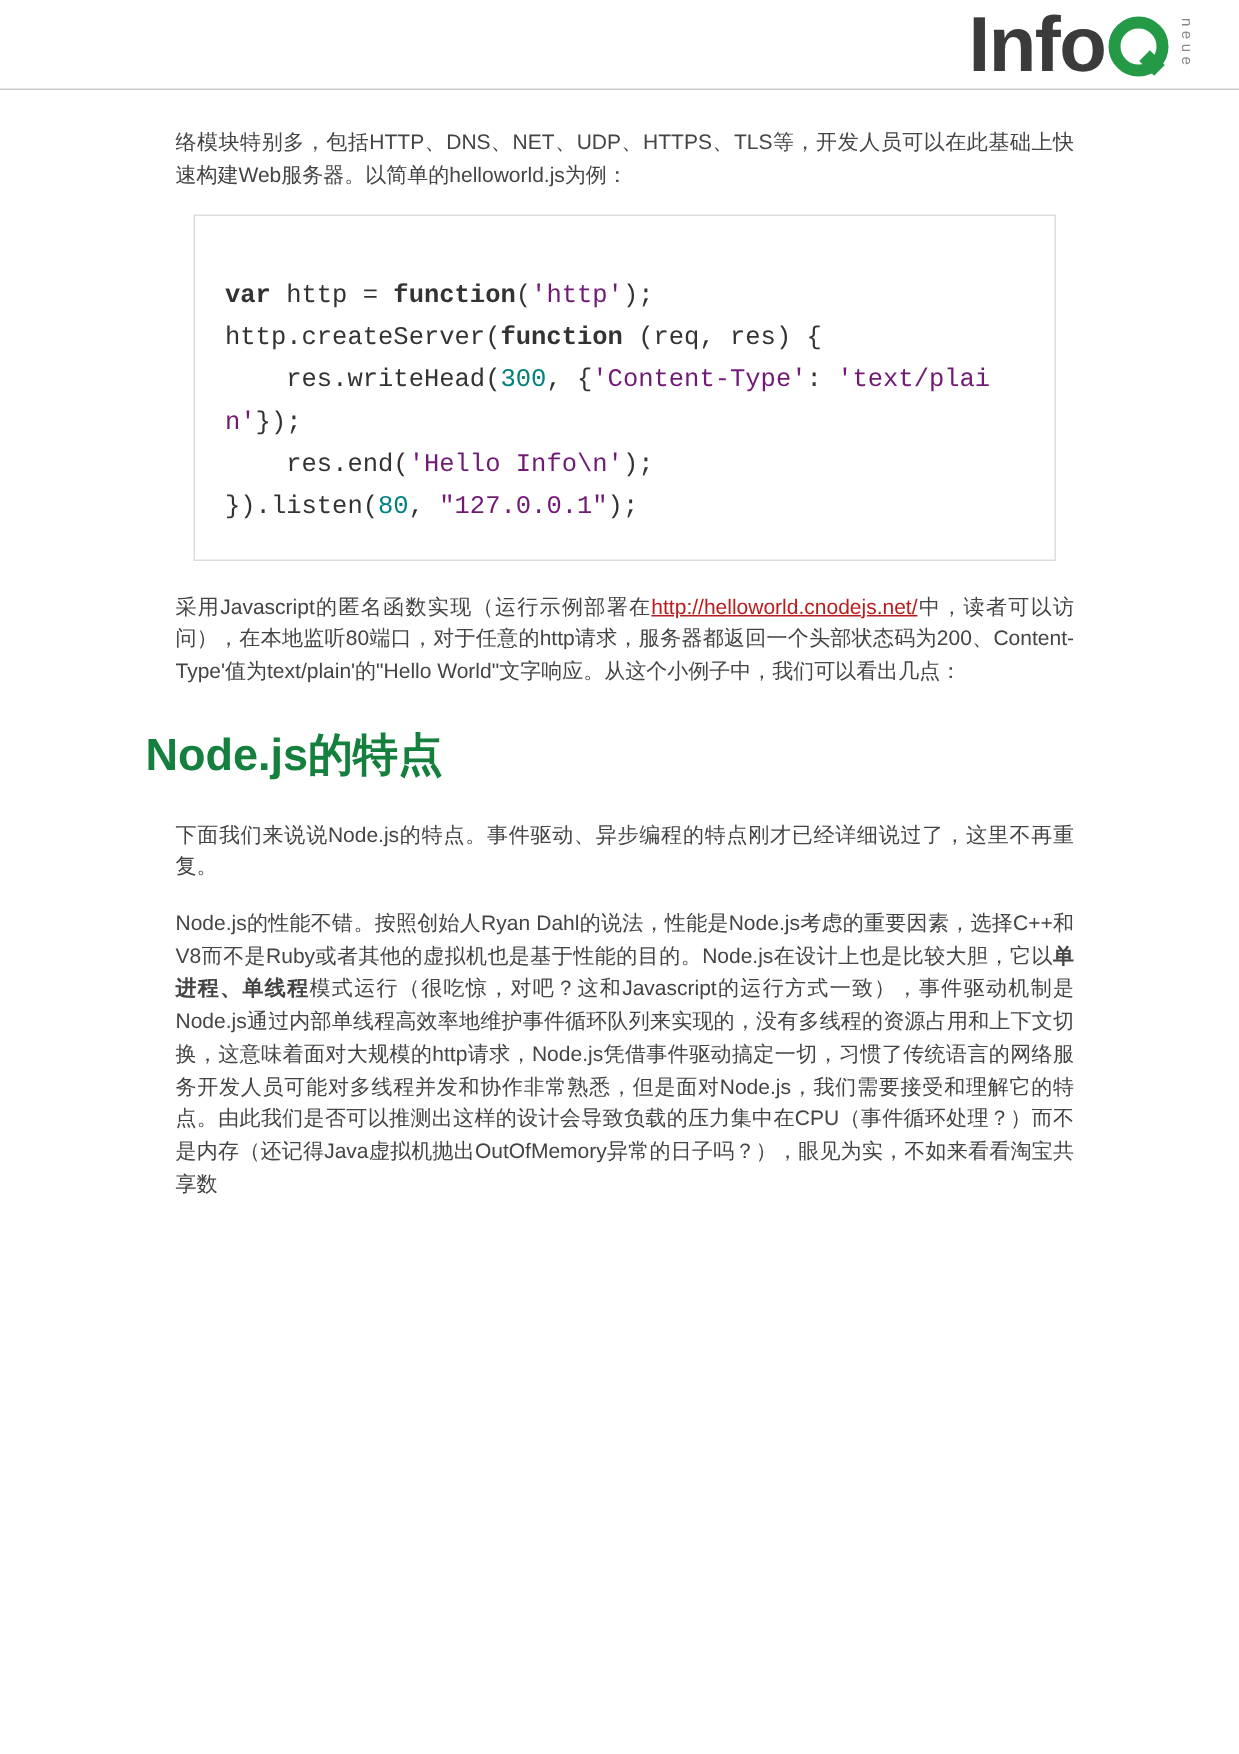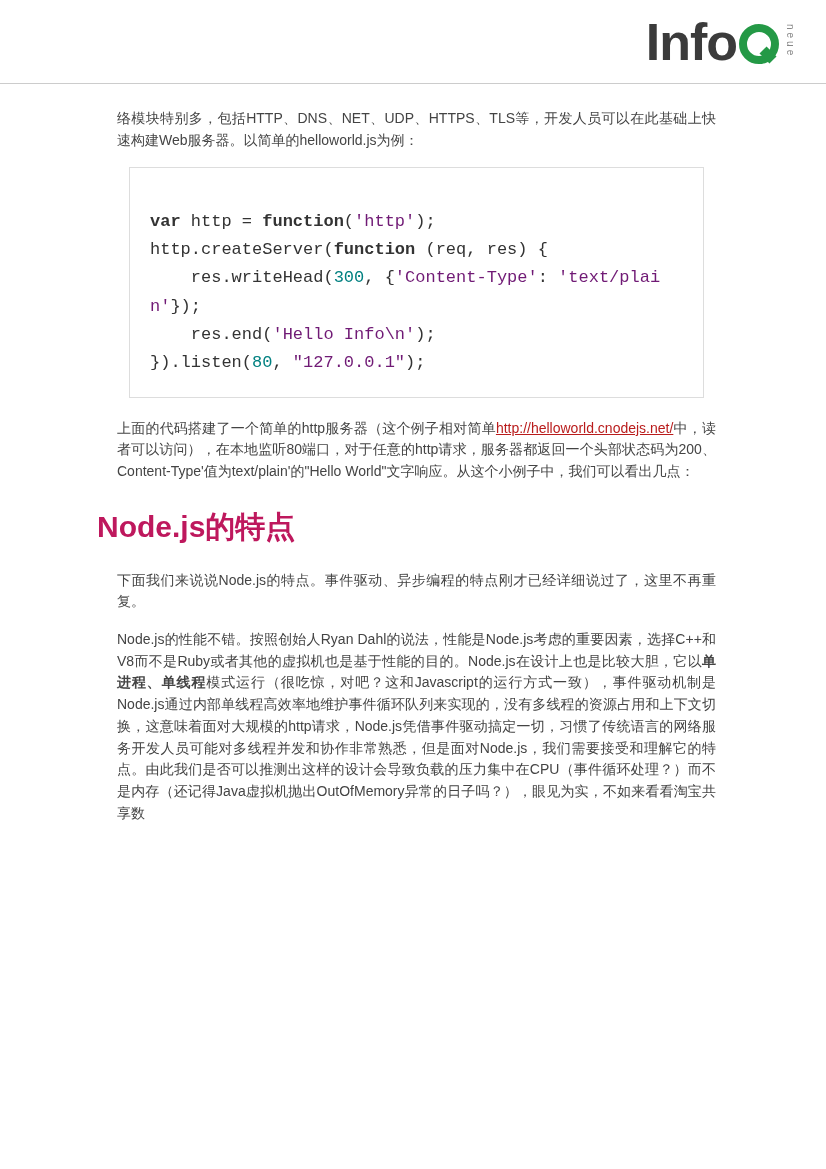--- a/index.html
+++ b/index.html
@@ -5,21 +5,21 @@
   * { box-sizing: border-box; margin: 0; padding: 0; }
   body {
     font-family: "Helvetica Neue", Arial, "PingFang SC", "Microsoft YaHei", sans-serif;
     background: #fff;
     color: #333;
     width: 826px;
     height: 1169px;
     overflow: hidden;
   }
   .header {
-    height: 84px;
+    height: 60px;
     border-bottom: 1px solid #ccc;
     display: flex;
     justify-content: flex-end;
     align-items: center;
     padding-right: 30px;
   }
   .logo {
     display: flex;
     align-items: baseline;
     position: relative;
@@ -90,21 +90,21 @@
   li {
     font-size: 17px;
     line-height: 1.6;
     color: #444;
     margin-bottom: 4px;
     text-align: justify;
   }
   h2 {
     font-size: 30px;
     font-weight: 700;
-    color: #be185d;
+    color: #15803d;
     margin: 24px 0 22px -20px;
   }
   .bold { font-weight: 700; }
 </style>
 </head>
 <body>
 
 <div class="header">
   <div class="logo">
     <span class="logo-text">Info</span>
@@ -116,21 +116,21 @@
 <div class="content">
 
   <p>络模块特别多，包括HTTP、DNS、NET、UDP、HTTPS、TLS等，开发人员可以在此基础上快速构建Web服务器。以简单的helloworld.js为例：</p>
 
   <div class="code-block"><span class="kw">var</span><span> http = </span><span class="kw">function</span><span>(</span><span class="str">'http'</span><span>);</span>
 <span>http.createServer(</span><span class="kw">function</span><span> (req, res) {</span>
 <span>    res.writeHead(</span><span class="num">300</span><span>, {</span><span class="str">'Content-Type'</span><span>: </span><span class="str">'text/plain'</span><span>});</span>
 <span>    res.end(</span><span class="str">'Hello Info\n'</span><span>);</span>
 <span>}).listen(</span><span class="num">80</span><span>, </span><span class="str">"127.0.0.1"</span><span>);</span></div>
 
-  <p><span>上面的代码搭建了一个简单的http服务器（这个例子相对简单</span><a href="#">http://helloworld.cnodejs.net/</a><span>中，读者可以访问），在本地监听80端口，对于任意的http请求，服务器都返回一个头部状态码为200、Content-Type'值为text/plain'的"Hello World"文字响应。从这个小例子中，我们可以看出几点：</span></p>
+  <p><span>采用Javascript的匿名函数实现（运行示例部署在</span><a href="#">http://helloworld.cnodejs.net/</a><span>中，读者可以访问），在本地监听80端口，对于任意的http请求，服务器都返回一个头部状态码为200、Content-Type'值为text/plain'的"Hello World"文字响应。从这个小例子中，我们可以看出几点：</span></p>
 
 
   <h2>Node.js的特点</h2>
 
   <p>下面我们来说说Node.js的特点。事件驱动、异步编程的特点刚才已经详细说过了，这里不再重复。</p>
 
   <p><span>Node.js的性能不错。按照创始人Ryan Dahl的说法，性能是Node.js考虑的重要因素，选择C++和V8而不是Ruby或者其他的虚拟机也是基于性能的目的。Node.js在设计上也是比较大胆，它以</span><span class="bold">单进程、单线程</span><span>模式运行（很吃惊，对吧？这和Javascript的运行方式一致），事件驱动机制是Node.js通过内部单线程高效率地维护事件循环队列来实现的，没有多线程的资源占用和上下文切换，这意味着面对大规模的http请求，Node.js凭借事件驱动搞定一切，习惯了传统语言的网络服务开发人员可能对多线程并发和协作非常熟悉，但是面对Node.js，我们需要接受和理解它的特点。由此我们是否可以推测出这样的设计会导致负载的压力集中在CPU（事件循环处理？）而不是内存（还记得Java虚拟机抛出OutOfMemory异常的日子吗？），眼见为实，不如来看看淘宝共享数</span></p>
 
 </div>
 

